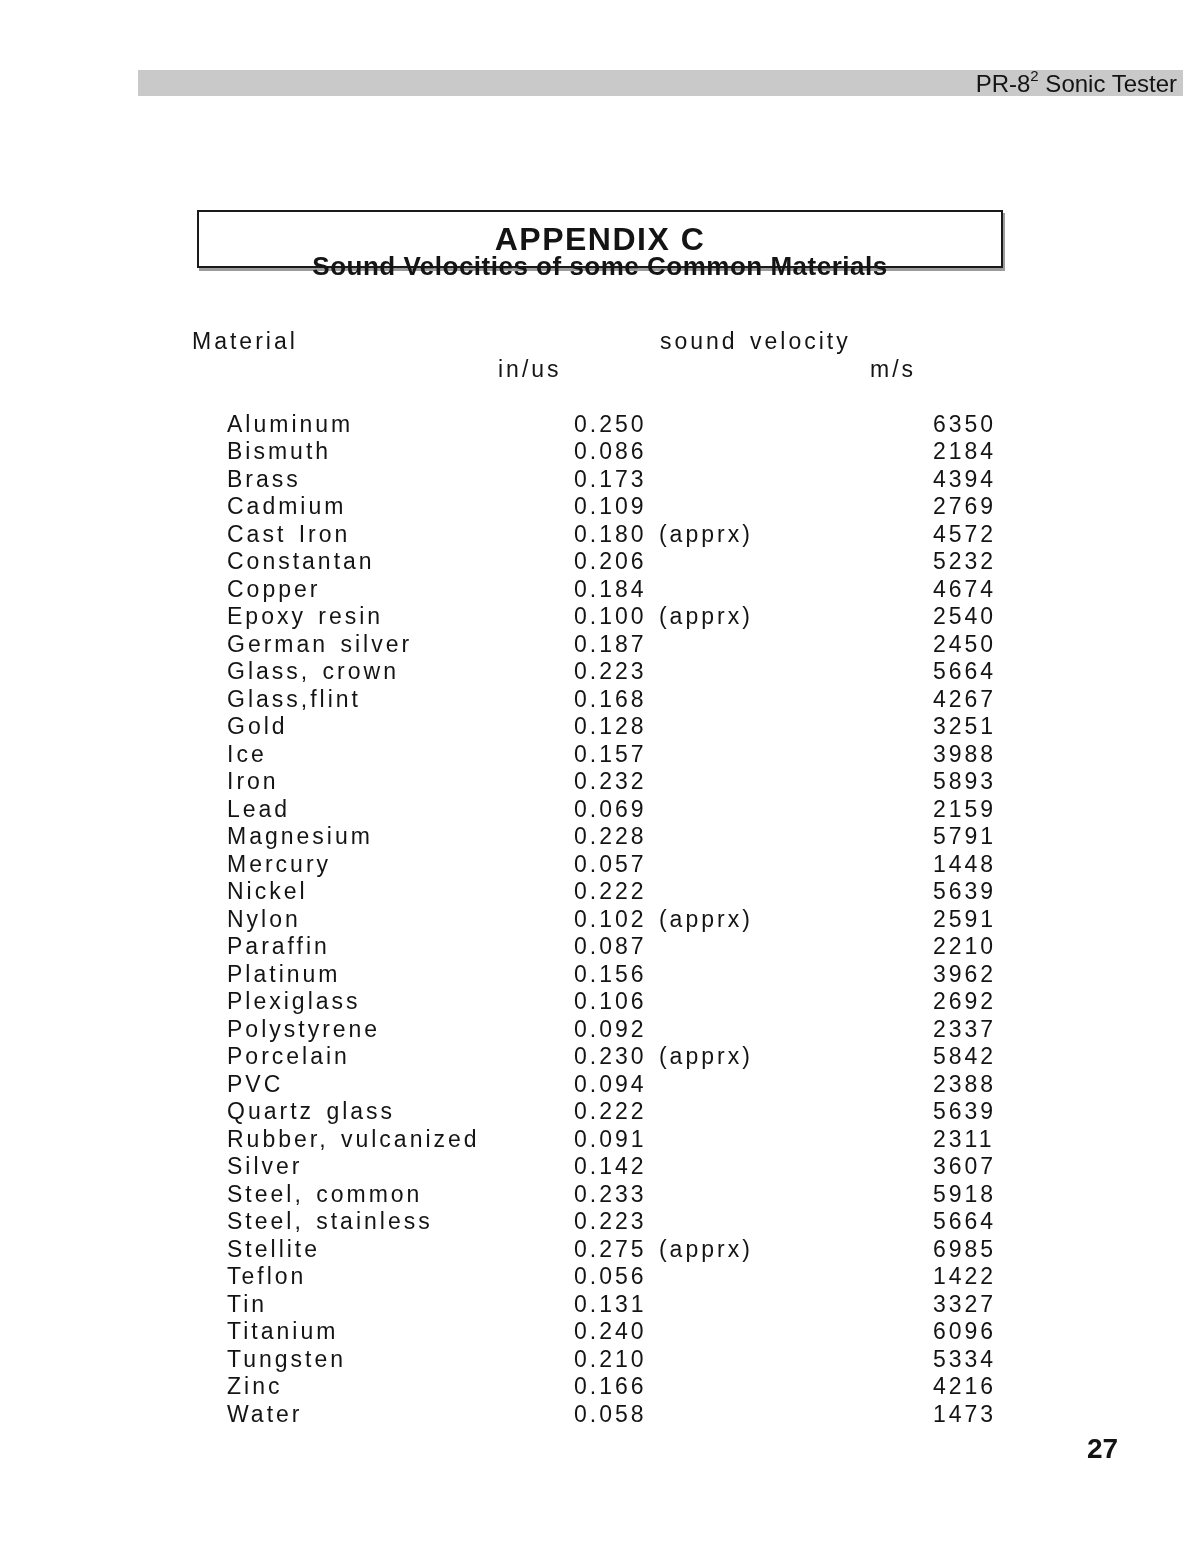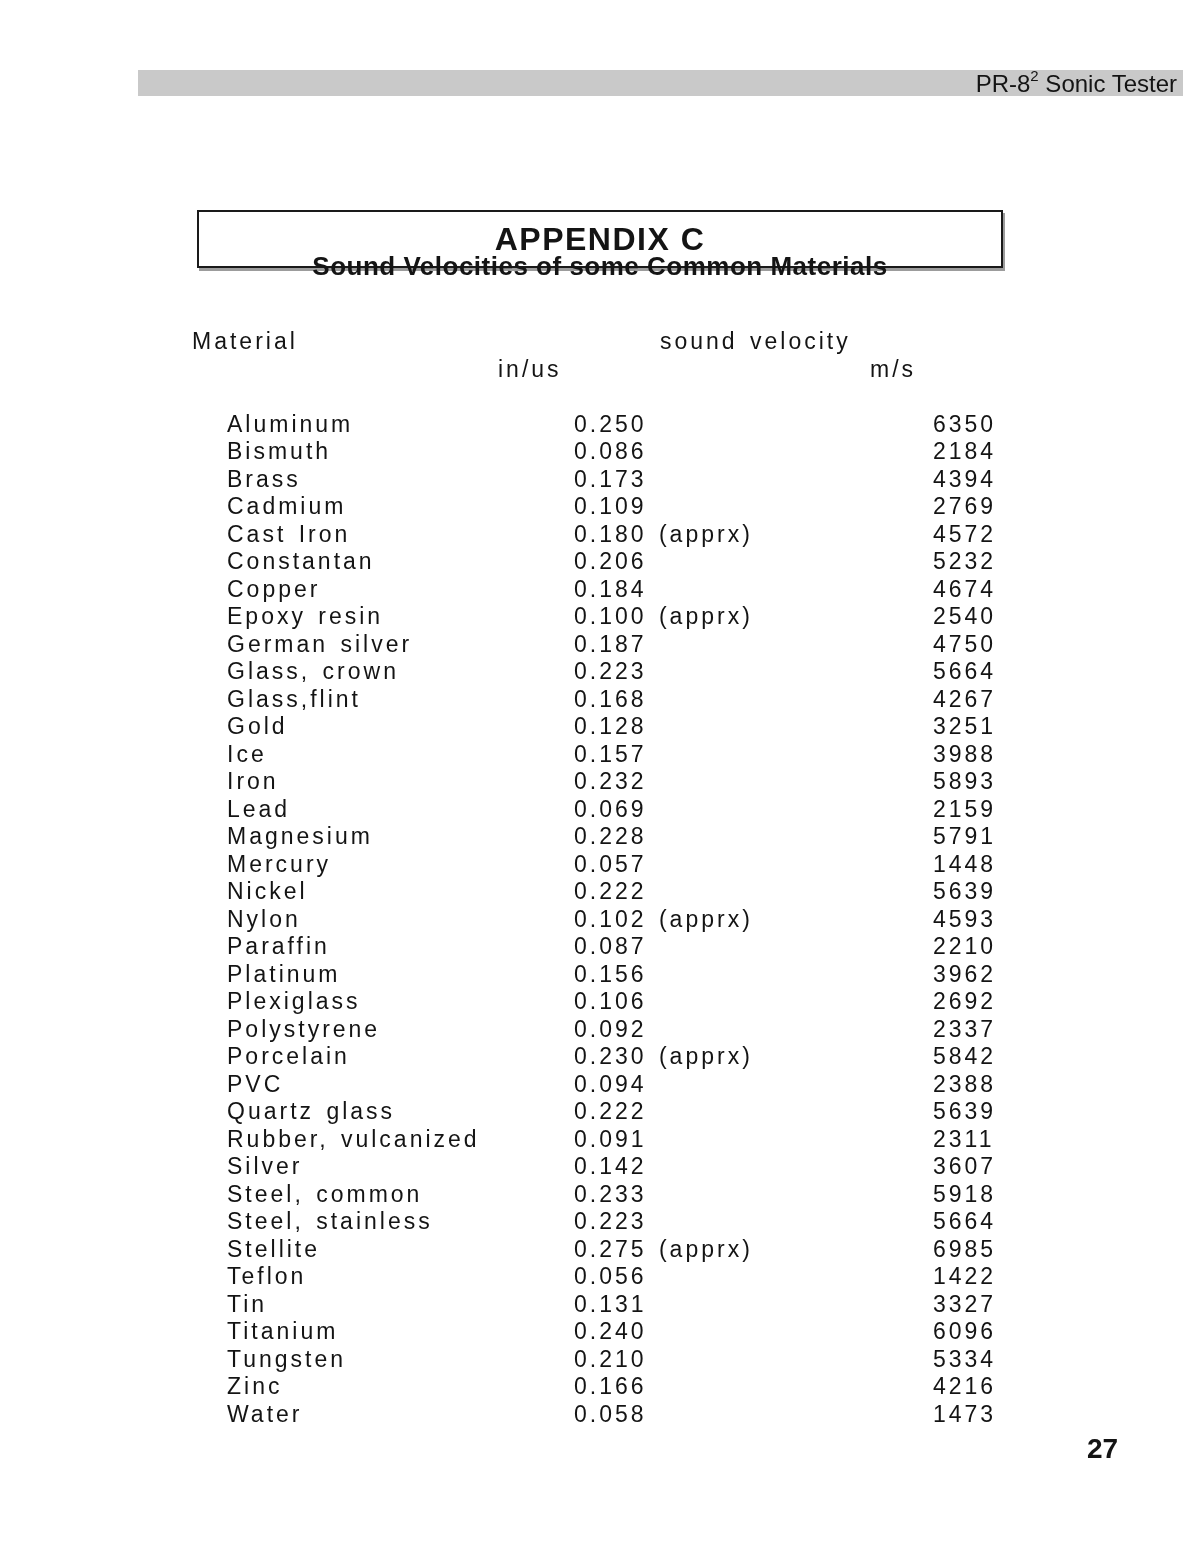--- a/index.html
+++ b/index.html
@@ -166,21 +166,21 @@
         <span class="c-ms">4674</span>
       </div>
       <div class="trow">
         <span class="c-material">Epoxy resin</span>
         <span class="c-inus">0.100 (apprx)</span>
         <span class="c-ms">2540</span>
       </div>
       <div class="trow">
         <span class="c-material">German silver</span>
         <span class="c-inus">0.187</span>
-        <span class="c-ms">4750</span>
+        <span class="c-ms">2450</span>
       </div>
       <div class="trow">
         <span class="c-material">Glass, crown</span>
         <span class="c-inus">0.223</span>
         <span class="c-ms">5664</span>
       </div>
       <div class="trow">
         <span class="c-material">Glass,flint</span>
         <span class="c-inus">0.168</span>
         <span class="c-ms">4267</span>
@@ -216,21 +216,21 @@
         <span class="c-ms">1448</span>
       </div>
       <div class="trow">
         <span class="c-material">Nickel</span>
         <span class="c-inus">0.222</span>
         <span class="c-ms">5639</span>
       </div>
       <div class="trow">
         <span class="c-material">Nylon</span>
         <span class="c-inus">0.102 (apprx)</span>
-        <span class="c-ms">4593</span>
+        <span class="c-ms">2591</span>
       </div>
       <div class="trow">
         <span class="c-material">Paraffin</span>
         <span class="c-inus">0.087</span>
         <span class="c-ms">2210</span>
       </div>
       <div class="trow">
         <span class="c-material">Platinum</span>
         <span class="c-inus">0.156</span>
         <span class="c-ms">3962</span>

